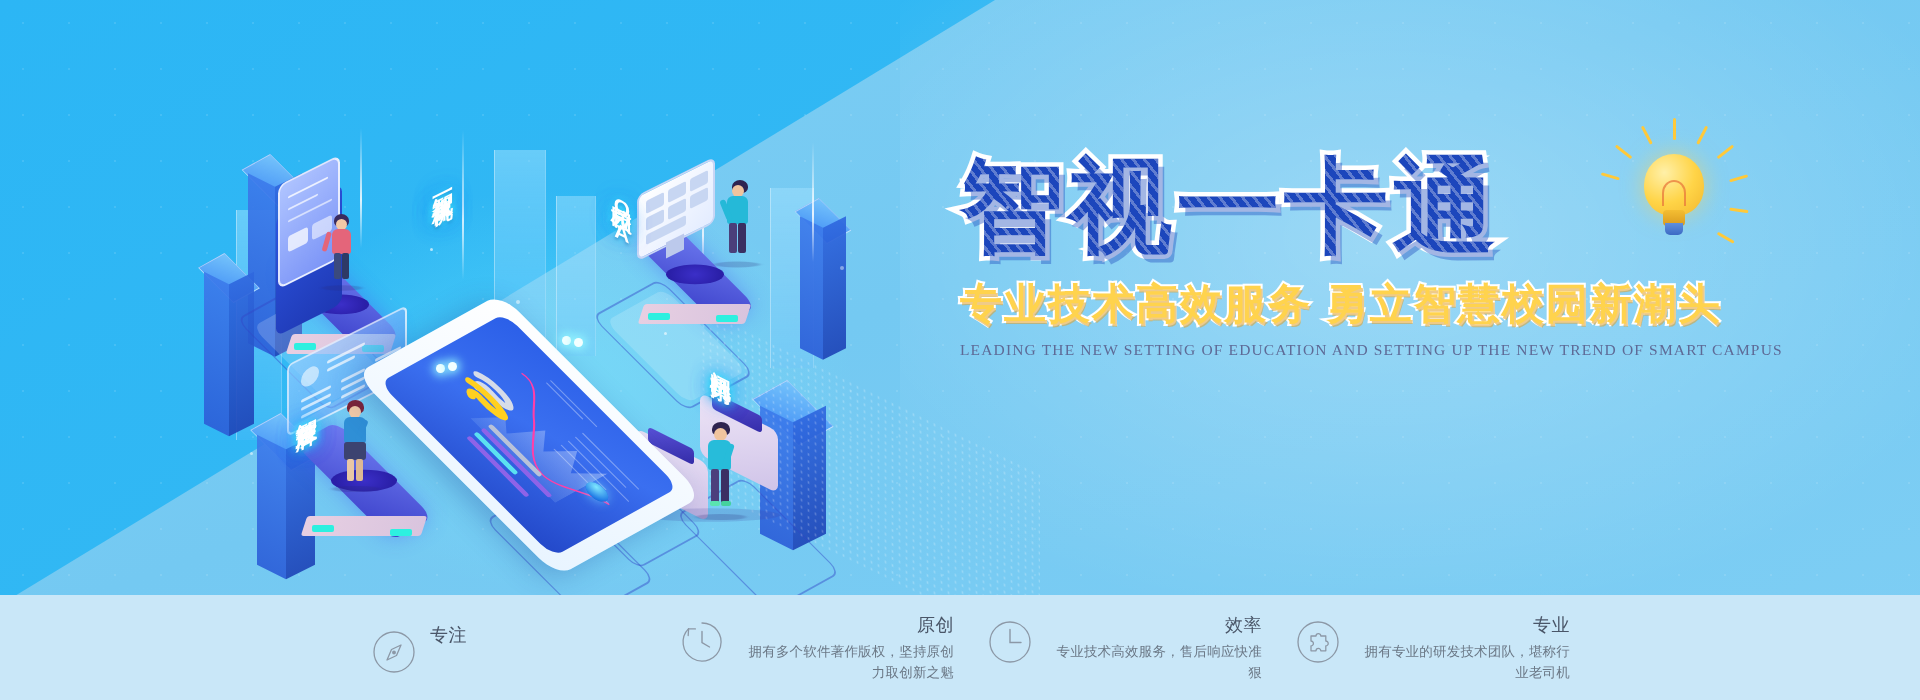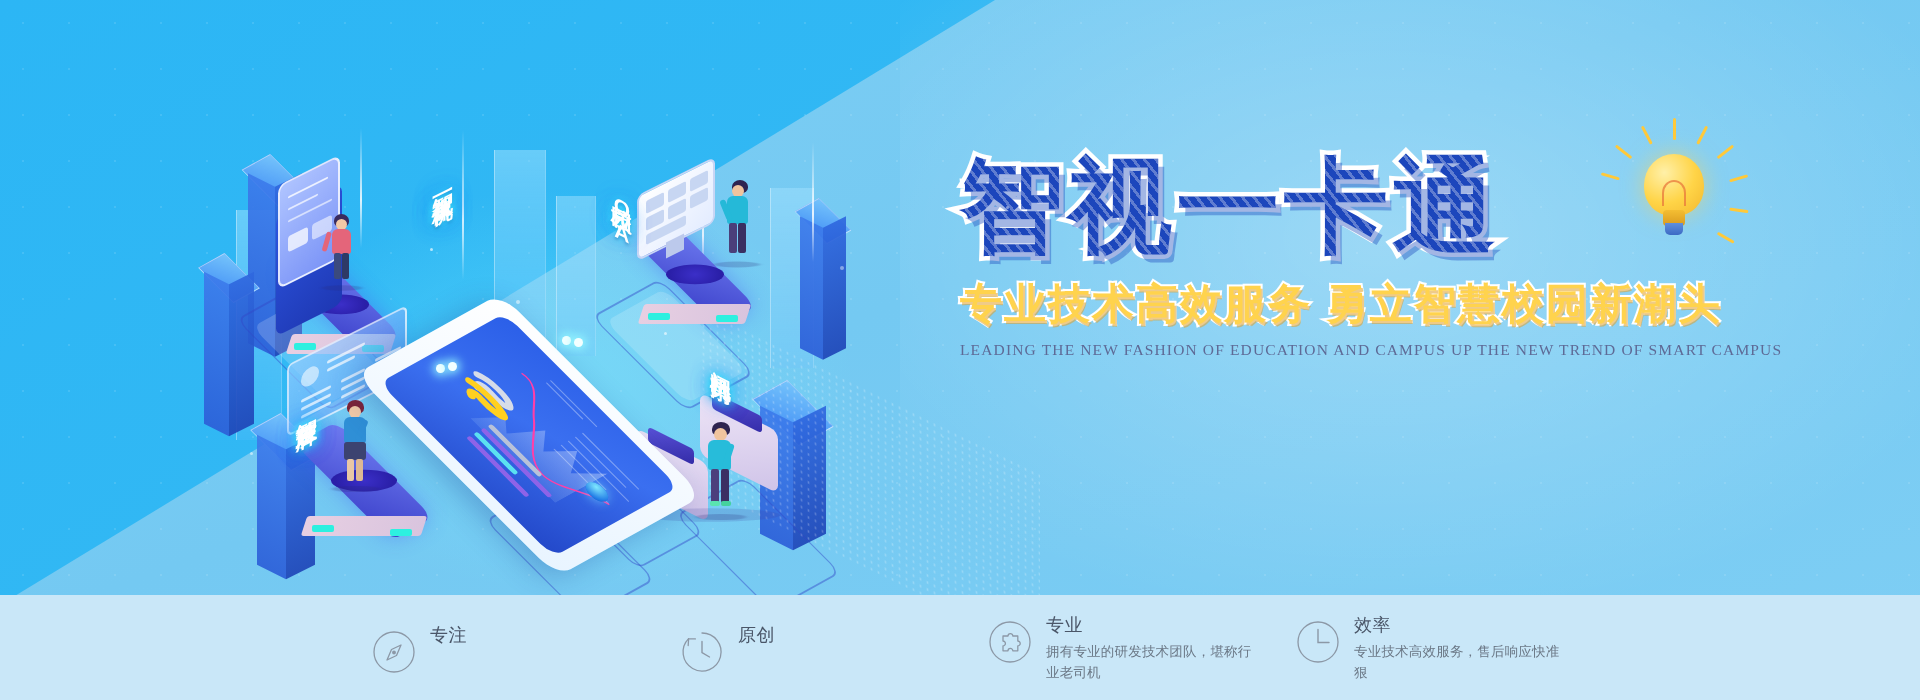--- a/index.html
+++ b/index.html
@@ -336,20 +336,21 @@
     display:flex;
     align-items:center;
     padding:0 0 0 0;
   }
   #feature-bar .spacer { width:372px; flex:0 0 372px; }
   .feature {
     flex:0 0 308px;
     display:flex;
     align-items:flex-start;
     gap:14px;
+    text-align:right;
   }
   .f-icon {
     flex:0 0 auto;
     width:44px; height:44px;
     margin-top:9px;
   }
   .f-text { padding-top:2px; }
   .f-title {
     font-size:18px; color:#4A5668; font-weight:normal;
     margin-bottom:5px; letter-spacing:.5px;
@@ -555,21 +556,21 @@
     <div class="dev-dot" style="left:176px;top:44px;"></div>
     <div class="dev-dot" style="left:188px;top:46px;"></div>
   </div>
 
   <div id="headline-wrap">
     <div style="position:relative;">
       <div id="title">智视一卡通</div>
       <div id="title-stripes" aria-hidden="true">智视一卡通</div>
     </div>
     <div id="subtitle">专业技术高效服务  勇立智慧校园新潮头</div>
-    <div id="eng-tagline">LEADING THE NEW FASHION OF EDUCATION AND CAMPUS UP THE NEW TREND OF SMART CAMPUS</div>
+    <div id="eng-tagline">LEADING THE NEW SETTING OF EDUCATION AND SETTING UP THE NEW TREND OF SMART CAMPUS</div>
   </div>
 
   <div id="bulb">
     <div class="ray" style="left:63px;top:-10px;height:22px;transform:rotate(0deg);"></div>
     <div class="ray" style="left:40px;top:-4px;height:20px;transform:rotate(-28deg);"></div>
     <div class="ray" style="left:20px;top:10px;height:20px;transform:rotate(-52deg);"></div>
     <div class="ray" style="left:8px;top:32px;height:19px;transform:rotate(-74deg);"></div>
     <div class="ray" style="left:86px;top:-4px;height:20px;transform:rotate(28deg);"></div>
     <div class="ray" style="left:106px;top:10px;height:20px;transform:rotate(52deg);"></div>
     <div class="ray" style="left:118px;top:34px;height:19px;transform:rotate(74deg);"></div>
@@ -607,43 +608,44 @@
     <div class="feature">
       <div class="f-icon">
         <svg viewBox="0 0 44 44" width="44" height="44">
           <path d="M22 3 A19 19 0 1 1 8.6 8.6" fill="none" stroke="#8C98A6" stroke-width="1.3" stroke-linecap="round"></path>
           <path d="M8.6 8.6 L8.2 15.5 M8.6 8.6 L15.4 8.9" fill="none" stroke="#8C98A6" stroke-width="1.3" stroke-linecap="round"></path>
           <path d="M22 11.5 L22 22.5 L29.5 27" fill="none" stroke="#8C98A6" stroke-width="1.4" stroke-linecap="round"></path>
         </svg>
       </div>
       <div class="f-text">
         <div class="f-title">原创</div>
+        <div class="f-desc">拥有多个软件著作版权，坚持原创力取创新之魁</div>
+      </div>
+    </div>
+
+    <div class="feature">
+      <div class="f-icon">
+        <svg viewBox="0 0 44 44" width="44" height="44">
+          <circle cx="22" cy="22" r="20" fill="none" stroke="#8C98A6" stroke-width="1.3"></circle>
+          <path d="M22 9.5 L22 22.5 L33 22.5" fill="none" stroke="#8C98A6" stroke-width="1.4" stroke-linecap="round"></path>
+        </svg>
+      </div>
+      <div class="f-text">
+        <div class="f-title">效率</div>
+        <div class="f-desc">专业技术高效服务，售后响应快准狠</div>
       </div>
     </div>
 
     <div class="feature">
       <div class="f-icon">
         <svg viewBox="0 0 44 44" width="44" height="44">
           <circle cx="22" cy="22" r="20" fill="none" stroke="#8C98A6" stroke-width="1.3"></circle>
           <path d="M15 16 h5 a2.4 2.4 0 1 1 4.8 0 h5 v5 a2.4 2.4 0 1 1 0 4.8 v5 h-5 a2.4 2.4 0 1 0 -4.8 0 h-5 v-5 a2.4 2.4 0 1 0 0 -4.8 z" fill="none" stroke="#8C98A6" stroke-width="1.3" stroke-linejoin="round"></path>
         </svg>
       </div>
       <div class="f-text">
         <div class="f-title">专业</div>
         <div class="f-desc">拥有专业的研发技术团队，堪称行业老司机</div>
       </div>
     </div>
-
-    <div class="feature">
-      <div class="f-icon">
-        <svg viewBox="0 0 44 44" width="44" height="44">
-          <circle cx="22" cy="22" r="20" fill="none" stroke="#8C98A6" stroke-width="1.3"></circle>
-          <path d="M22 9.5 L22 22.5 L33 22.5" fill="none" stroke="#8C98A6" stroke-width="1.4" stroke-linecap="round"></path>
-        </svg>
-      </div>
-      <div class="f-text">
-        <div class="f-title">效率</div>
-        <div class="f-desc">专业技术高效服务，售后响应快准狠</div>
-      </div>
-    </div>
   </div>
 
 </div>
 
 </body></html>

